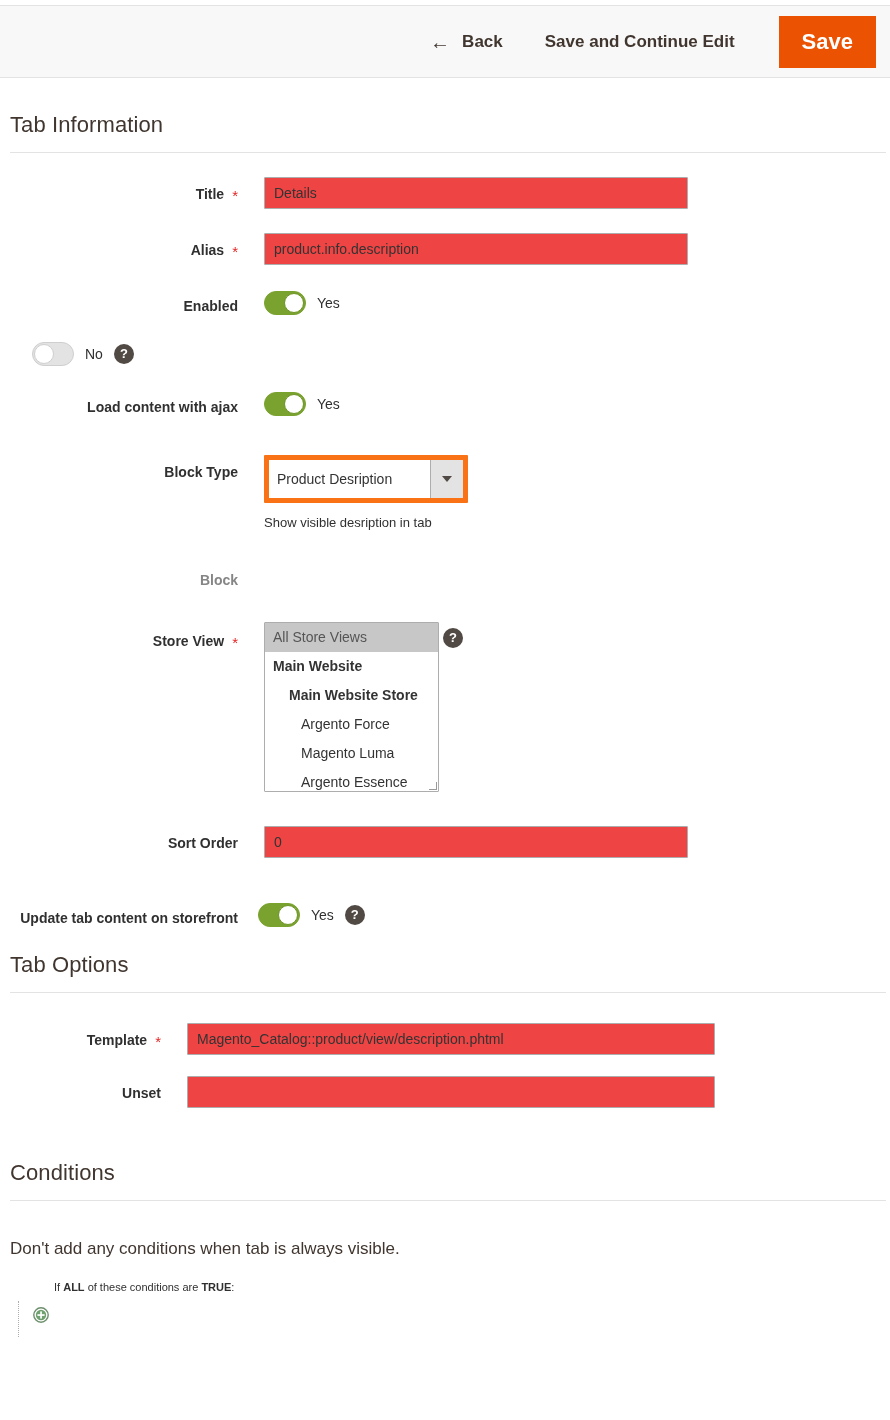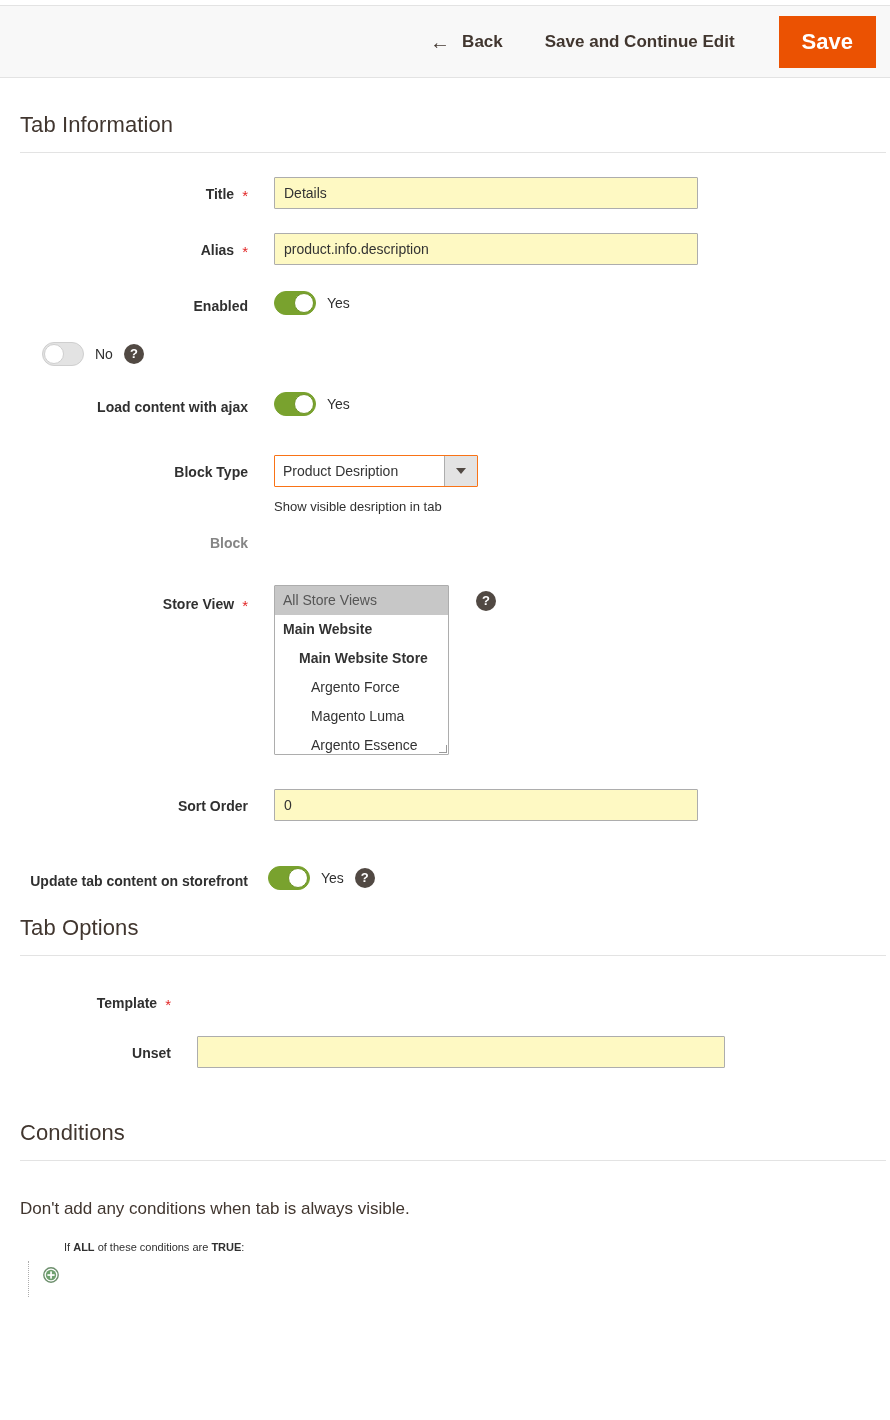--- a/index.html
+++ b/index.html
@@ -68,21 +68,21 @@
     font-family: "Liberation Sans", sans-serif;
     font-size: 22px;
     font-weight: 600;
     padding: 12px 22px;
     cursor: pointer;
     border-radius: 0;
   }
 
   
   .content {
-    padding: 0 0 0 16px;
+    padding: 0 0 0 6px;
   }
   .legend {
     font-size: 22px;
     font-weight: 400;
     color: #41362f;
     padding: 34px 0 0 4px;
     letter-spacing: .1px;
   }
   .legend-rule {
     border-bottom: 1px solid #e3e3e3;
@@ -114,21 +114,21 @@
   }
   .field-control {
     padding-left: 26px;
     flex: 1;
     min-width: 0;
   }
 
   input.txt {
     height: 32px;
     border: 1px solid #adadad;
-    background: #fef9c3;
+    background: #ef4444;
     font-family: "Liberation Sans", sans-serif;
     font-size: 14px;
     color: #333333;
     padding: 0 9px;
     border-radius: 1px;
     outline: none;
   }
   input.txt::placeholder { color: #a6a6a6; }
   input.txt.w-narrow { width: 424px; }
   input.txt.w-wide   { width: 528px; }
@@ -180,22 +180,22 @@
     line-height: 20px;
     text-align: center;
     display: inline-block;
     cursor: pointer;
     font-family: "Liberation Sans", sans-serif;
   }
 
   
   .select-wrap {
     display: inline-flex;
-    border: 1px solid #f97316;
-    height: 32px;
+    border: 5px solid #f97316;
+    height: 48px;
     background: #ffffff;
     width: 204px;
     border-radius: 1px;
   }
   .select-value {
     flex: 1;
     font-size: 14px;
     color: #333333;
     padding: 0 8px;
     display: flex;
@@ -252,21 +252,21 @@
   .ms-option.lvl2 { font-weight: bold; padding-left: 24px; }
   .ms-option.lvl3 { padding-left: 36px; font-weight: normal; }
   .ms-resize {
     position: absolute;
     right: 1px; bottom: 1px;
     width: 8px; height: 8px;
     border-right: 1px solid #9a9a9a;
     border-bottom: 1px solid #9a9a9a;
     pointer-events: none;
   }
-  .ms-row { display: flex; align-items: flex-start; gap: 27px; }
+  .ms-row { display: flex; align-items: flex-start; gap: 4px; }
 
   
   .field.wide-label .field-label { width: 232px; }
 
   
   .cond-text {
     font-size: 17px;
     color: #41362f;
     padding: 38px 0 0 4px;
   }
@@ -370,21 +370,21 @@
         <div class="select-wrap">
           <span class="select-value">Product Desription</span>
           <span class="select-arrow">
             <span class="caret"></span>
           </span>
         </div>
         <div class="field-note">Show visible desription in tab</div>
       </div>
     </div>
 
-    <div class="field" style="margin-top:12px">
+    <div class="field" style="margin-top:33px">
       <div class="field-label dim">Block</div>
     </div>
 
     <div class="field" style="margin-top:32px">
       <div class="field-label" style="padding-top:10px">
         <span>Store View</span><span class="req-star">*</span>
       </div>
       <div class="field-control">
         <div class="ms-row">
           <div class="multiselect">
@@ -423,20 +423,23 @@
   </div>
 
   <div>
     <div class="legend" style="padding-top:24px">Tab Options</div>
     <div class="legend-rule"></div>
 
     <div class="field" style="margin-top:30px">
       <div class="field-label" style="width:155px">
         <span>Template</span><span class="req-star">*</span>
       </div>
+      <div class="field-control">
+        <input class="txt w-wide" type="text" value="Magento_Catalog::product/view/description.phtml" style="">
+      </div>
     </div>
 
     <div class="field" style="margin-top:21px">
       <div class="field-label" style="width:155px">Unset</div>
       <div class="field-control">
         <input class="txt w-wide" type="text" value="" style="">
       </div>
     </div>
   </div>
 

